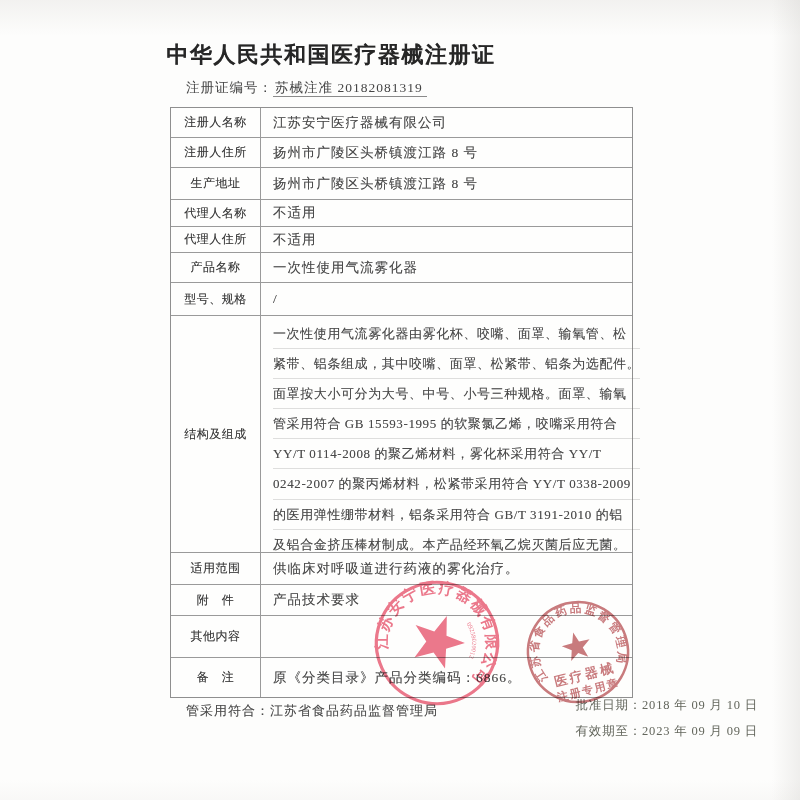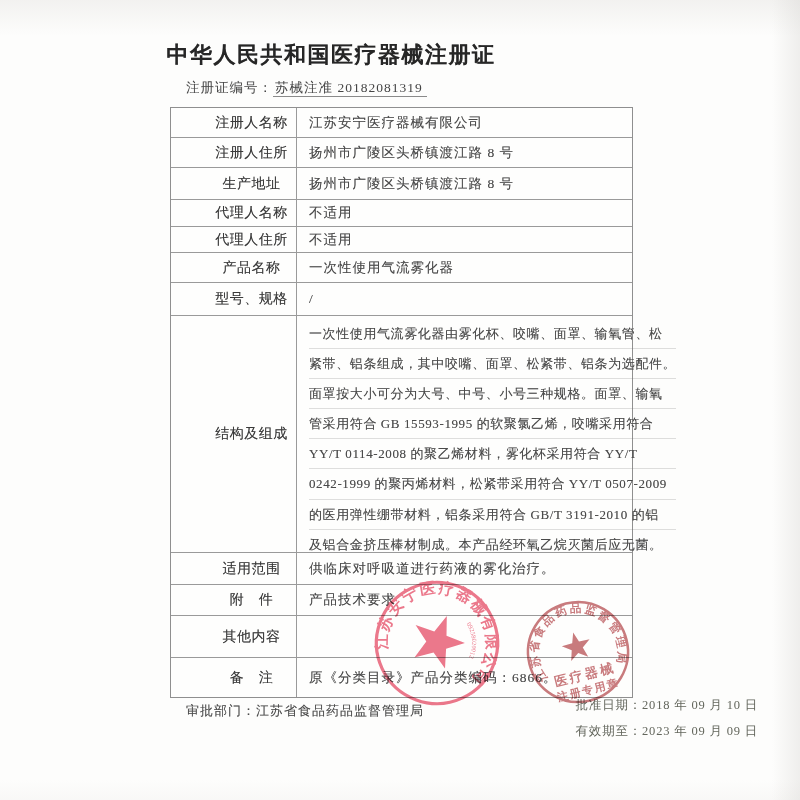--- a/index.html
+++ b/index.html
@@ -40,23 +40,22 @@
   .trow:nth-child(6){height:30px;}
   .trow:nth-child(7){height:33px;}
   .trow:nth-child(8){height:237px;}
   .trow:nth-child(9){height:32px;}
   .trow:nth-child(10){height:31px;}
   .trow:nth-child(11){height:42px;gap:12px;}
   .trow:nth-child(12){height:39px;}
   .tlabel{
     width:90px;min-width:90px;border-right:1px solid #9a9a9a;box-sizing:border-box;
     display:flex;align-items:center;justify-content:center;
-    font-size:14px;letter-spacing:0.5px;color:#3a3a3a;
+    font-size:12px;letter-spacing:0.5px;color:#3a3a3a;
     text-shadow:0 0 0.5px rgba(70,70,70,0.5);
-    margin-left:36px;
   }
   .tvalue{
     flex:1;display:flex;align-items:center;padding-left:12px;
     font-size:13.5px;letter-spacing:1px;color:#4a4a4a;
     text-shadow:0 0 0.5px rgba(80,80,80,0.45);
   }
   .tvalue.struct{display:block;padding:3px 8px 0 12px;}
   .struct-line{
     line-height:29.1px;height:29.1px;font-size:13px;letter-spacing:0.6px;color:#4a4a4a;
     border-bottom:1px solid rgba(110,110,110,0.22);white-space:nowrap;overflow:hidden;
@@ -116,21 +115,21 @@
       <div class="tvalue">/</div>
     </div>
     <div class="trow">
       <div class="tlabel">结构及组成</div>
       <div class="tvalue struct">
         <div class="struct-line">一次性使用气流雾化器由雾化杯、咬嘴、面罩、输氧管、松</div>
         <div class="struct-line">紧带、铝条组成，其中咬嘴、面罩、松紧带、铝条为选配件。</div>
         <div class="struct-line">面罩按大小可分为大号、中号、小号三种规格。面罩、输氧</div>
         <div class="struct-line">管采用符合 GB 15593-1995 的软聚氯乙烯，咬嘴采用符合</div>
         <div class="struct-line">YY/T 0114-2008 的聚乙烯材料，雾化杯采用符合 YY/T</div>
-        <div class="struct-line">0242-1999 的聚丙烯材料，松紧带采用符合 YY/T 0507-2009</div>
+        <div class="struct-line">0242-2007 的聚丙烯材料，松紧带采用符合 YY/T 0338-2009</div>
         <div class="struct-line">的医用弹性绷带材料，铝条采用符合 GB/T 3191-2010 的铝</div>
         <div class="struct-line">及铝合金挤压棒材制成。本产品经环氧乙烷灭菌后应无菌。</div>
       </div>
     </div>
     <div class="trow">
       <div class="tlabel">适用范围</div>
       <div class="tvalue">供临床对呼吸道进行药液的雾化治疗。</div>
     </div>
     <div class="trow">
       <div class="tlabel">附　件</div>
@@ -140,21 +139,21 @@
       <div class="tlabel">其他内容</div>
       <div class="tvalue"></div>
     </div>
     <div class="trow">
       <div class="tlabel">备　注</div>
       <div class="tvalue">原《分类目录》产品分类编码：6866。</div>
     </div>
   </div>
 
   <div class="footer-approval">
-    <span>审批部门：</span><span>江苏省食品药品监督管理局</span>
+    <span>管采用符合：</span><span>江苏省食品药品监督管理局</span>
   </div>
 
   <div class="footer-dates">
     <div class="dateline">
       <span>批准日期：</span><span>2018 年 09 月 10 日</span>
     </div>
     <div class="dateline">
       <span>有效期至：</span><span>2023 年 09 月 09 日</span>
     </div>
   </div>

